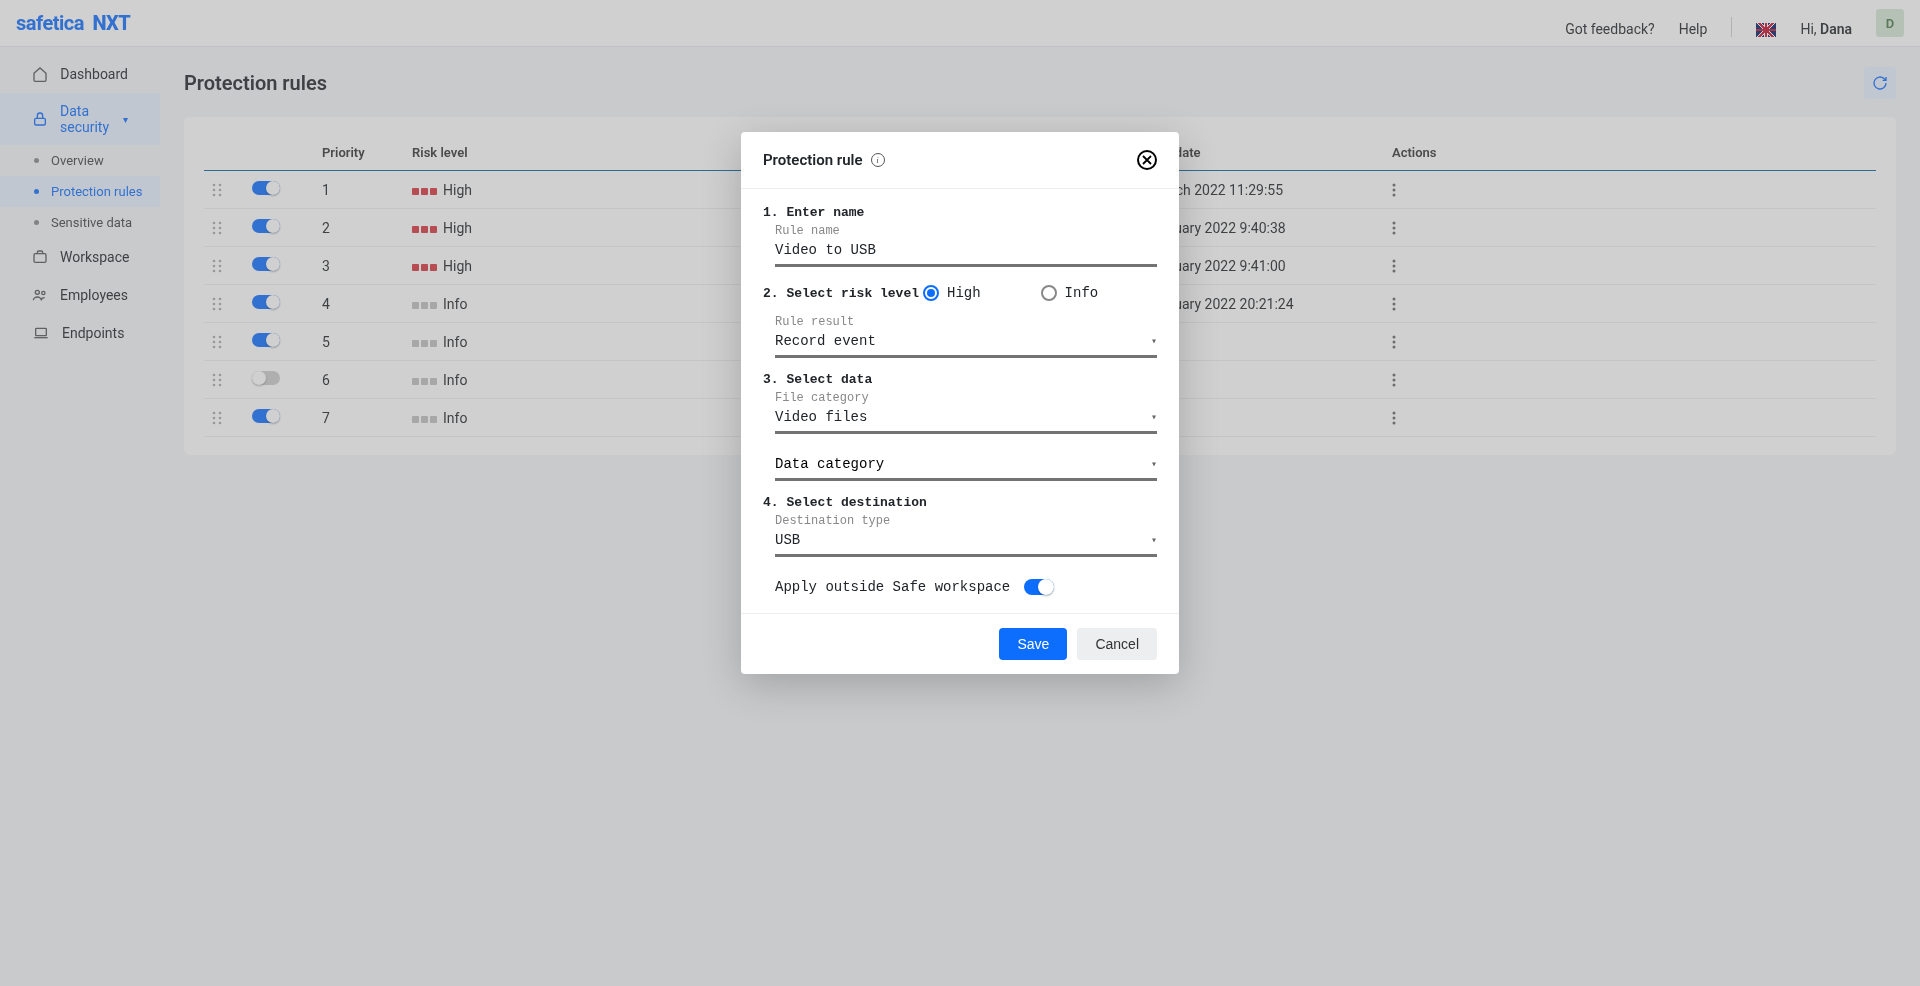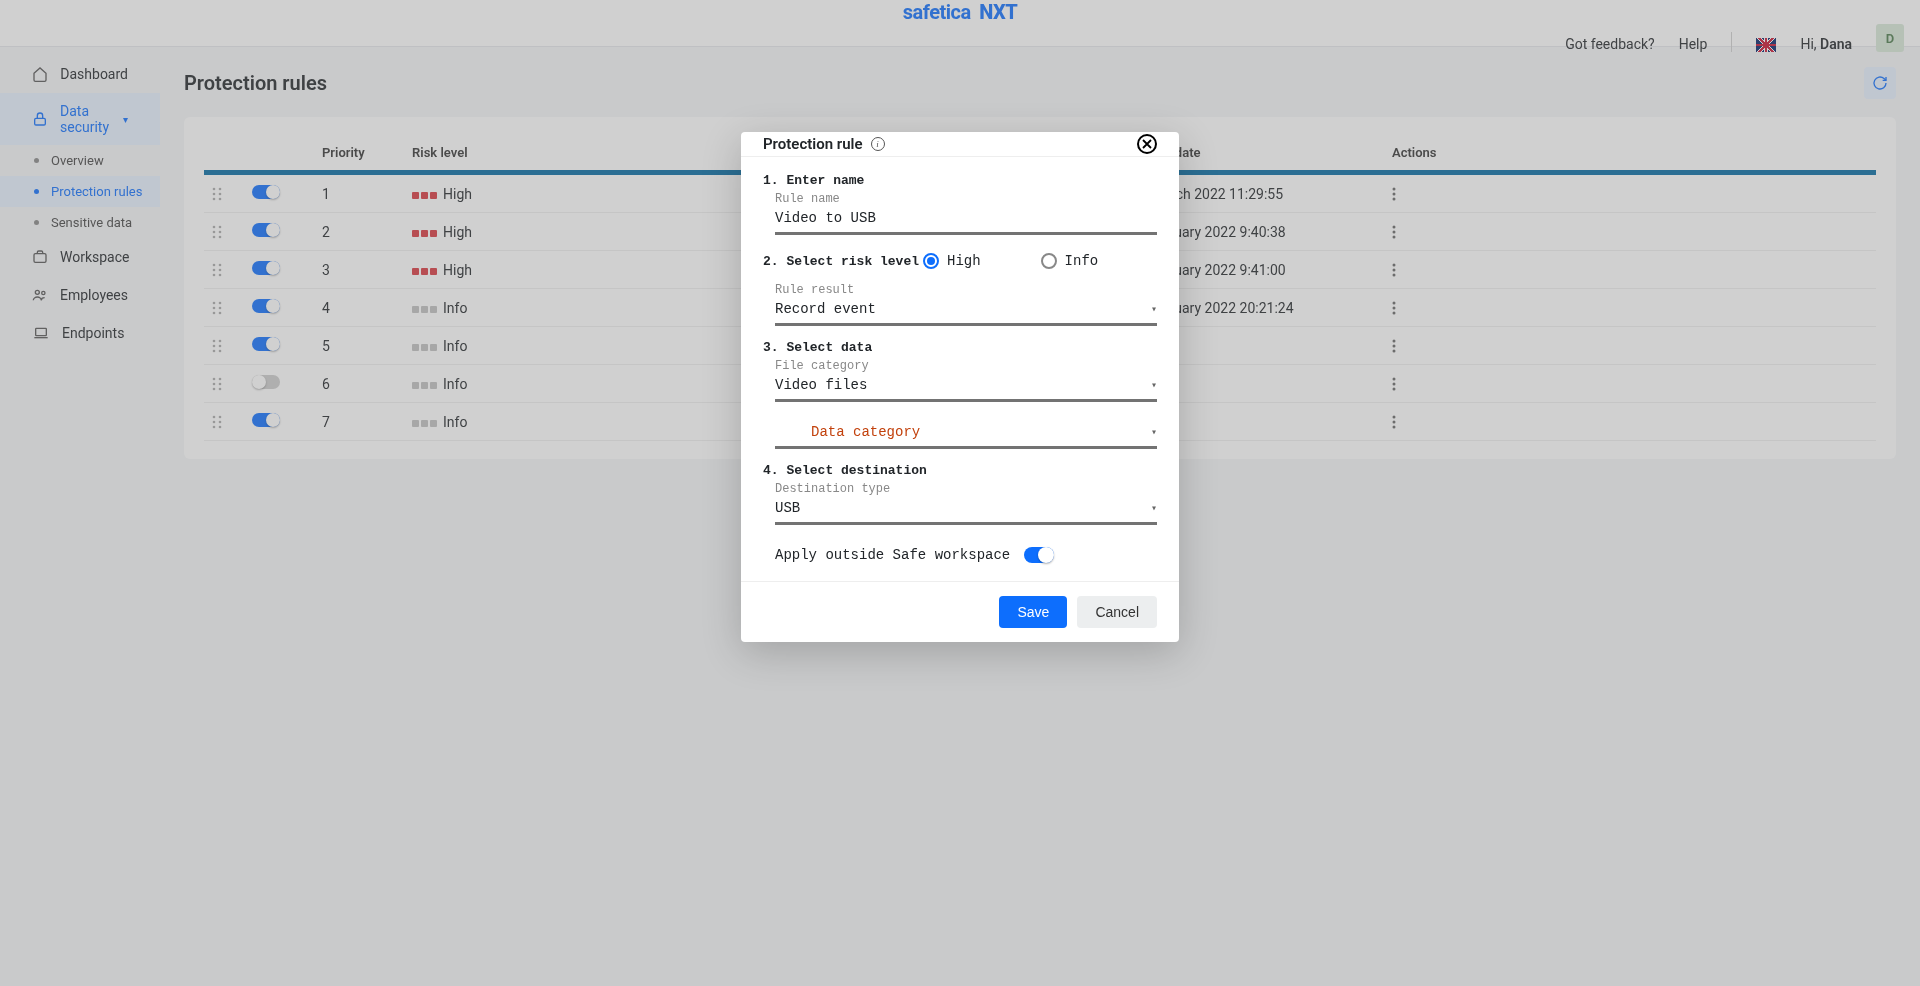--- a/index.html
+++ b/index.html
@@ -1,19 +1,19 @@
 <!DOCTYPE html>
 <html><head>
 <meta charset="utf-8">
 <style>
 * { box-sizing: border-box; margin: 0; padding: 0; }
 body { font-family: -apple-system, BlinkMacSystemFont, "Segoe UI", Roboto, Arial, sans-serif; background: #f5f6f8; color: #212529; font-size: 14px; width: 1920px; height: 986px; overflow: hidden; position: relative; }
 
 
-.topbar { height: 47px; background: #fff; display: flex; align-items: center; padding: 0 16px; border-bottom: 1px solid #e5e7eb; flex-direction: column; }
+.topbar { height: 47px; background: #fff; display: flex; align-items: center; padding: 0 16px; border-bottom: 1px solid #e5e7eb; }
 .logo { font-size: 20px; font-weight: 700; color: #0d6efd; letter-spacing: -0.5px; }
 .logo .nxt { font-weight: 800; }
 .topbar-right { margin-left: auto; display: flex; align-items: flex-end; gap: 24px; }
 .topbar-link { color: #212529; font-size: 14px; cursor: pointer; }
 .topbar-divider { width: 1px; height: 20px; background: #d0d0d0; }
 .flag { width: 20px; height: 14px; background: linear-gradient(to bottom, #012169 0%, #012169 100%); position: relative; display: inline-block; }
 .flag::before { content: ""; position: absolute; inset: 0; background: 
   linear-gradient(45deg, transparent 42%, #fff 42%, #fff 58%, transparent 58%),
   linear-gradient(-45deg, transparent 42%, #fff 42%, #fff 58%, transparent 58%),
   linear-gradient(to right, transparent 40%, #fff 40%, #fff 60%, transparent 60%),
@@ -49,58 +49,58 @@
 .page-head { display: flex; align-items: center; margin-bottom: 18px; }
 .page-title { font-size: 20px; font-weight: 600; }
 .refresh-btn { margin-left: auto; width: 32px; height: 32px; background: #e7f1ff; color:#0d6efd; border-radius: 4px; display:flex; align-items:center; justify-content:center; cursor:pointer; }
 
 .card { background: #fff; border-radius: 6px; padding: 18px 20px; }
 .card-head { display:flex; align-items:center; margin-bottom: 12px; }
 .card-title { font-size: 15px; font-weight: 600; }
 .add-btn { margin-left:auto; background:#0d6efd; color:#fff; border:none; border-radius:4px; padding: 8px 16px; font-size:14px; cursor:pointer; }
 
 table { width: 100%; border-collapse: collapse; }
-th { text-align: left; font-weight: 600; font-size: 13px; padding: 10px 8px; border-bottom: 5px solid #0369a1; color:#333; }
+th { text-align: left; font-weight: 600; font-size: 13px; padding: 10px 8px; border-bottom: 1px solid #0369a1; color:#333; }
 td { padding: 10px 8px; border-bottom: 1px solid #eee; font-size: 14px; vertical-align: middle; }
 .drag { color: #aaa; cursor: grab; width: 20px; }
 .toggle { width: 28px; height: 14px; background:#ccc; border-radius: 8px; position: relative; display:inline-block; cursor:pointer; }
 .toggle.on { background:#0d6efd; }
 .toggle .knob { width:14px; height:14px; background:#fff; border-radius:50%; position:absolute; top:0; left:0; box-shadow:0 1px 2px rgba(0,0,0,0.3); transition: left .1s; }
 .toggle.on .knob { left: 14px; background:#fff; }
 .toggle.on.modal-toggle { width:30px; height:16px; }
 .toggle.modal-toggle .knob { width:16px; height:16px; }
 .toggle.modal-toggle.on .knob { left:14px; }
 .risk-dots { display:inline-flex; gap:2px; margin-right:6px; }
 .risk-dots span { width:7px; height:7px; border-radius:1px; }
 .risk-high span { background:#d9363e; }
 .risk-info span { background:#c0c0c0; }
 .events-link { color:#0d6efd; text-decoration:none; }
 .actions-cell { text-align:right; color:#666; cursor:pointer; }
 
 
 .overlay { position:absolute; inset:0; background:rgba(120,120,120,0.35); display:flex; align-items:flex-start; justify-content:center; padding-top: 132px; }
 .modal { width: 438px; background:#fff; border-radius:4px; box-shadow: 0 10px 40px rgba(0,0,0,0.2); }
-.modal-head { display:flex; align-items:center; padding: 2px 22px; border-bottom:1px solid #eee; }
+.modal-head { display:flex; align-items:center; padding: 18px 22px; border-bottom:1px solid #eee; }
 .modal-title { font-size:15px; font-weight:600; }
 .info-icon { margin-left:8px; width:14px; height:14px; border:1.5px solid #555; border-radius:50%; display:inline-flex; align-items:center; justify-content:center; font-size:9px; color:#555; font-style: italic; font-family: serif; }
 .close-btn { margin-left:auto; width:20px; height:20px; border:2px solid #000; border-radius:50%; display:flex; align-items:center; justify-content:center; cursor:pointer; font-size:11px; line-height:1; }
 .modal-body { padding: 16px 22px 18px; font-family: Liberation Mono, monospace; }
 .step-label { font-size:13px; font-weight:600; margin-bottom: 2px; margin-top: 14px; }
 .step-label:first-child { margin-top: 0; }
 .field-label { font-size:12px; color:#888; margin-top:4px; }
 .field-value { font-size:14px; padding: 4px 0 6px; border-bottom:3px solid #737373; display:flex; align-items:center; }
 .field-value .caret { margin-left:auto; color:#666; font-size:10px; }
 .radio-row { display:flex; gap:60px; margin-top:0; align-items:center; }
 .step2-row { display:flex; align-items:center; }
 .step2-row .step-label { margin:0; flex: 0 0 160px; }
 .radio-opt { display:flex; align-items:center; gap:8px; font-size:14px; cursor:pointer; }
 .radio { width:16px; height:16px; border:2px solid #888; border-radius:50%; display:inline-flex; align-items:center; justify-content:center; }
 .radio.checked { border-color:#0d6efd; }
 .radio.checked::after { content:""; width:8px; height:8px; background:#0d6efd; border-radius:50%; }
-.placeholder { color:#c2410c;margin-left:36px; }
+.placeholder { color:#000000; }
 .apply-row { display:flex; align-items:center; gap:14px; margin-top:22px; font-size:14px; }
 .modal-foot { border-top:1px solid #eee; padding: 14px 22px; display:flex; justify-content:flex-end; gap:10px; }
 .btn { border:none; border-radius:4px; padding:8px 18px; font-size:14px; cursor:pointer; }
 .btn-primary { background:#0d6efd; color:#fff; }
 .btn-secondary { background:#eceeef; color:#333; }
 
 svg { display:block; }
 </style>
 </head>
 <body>

